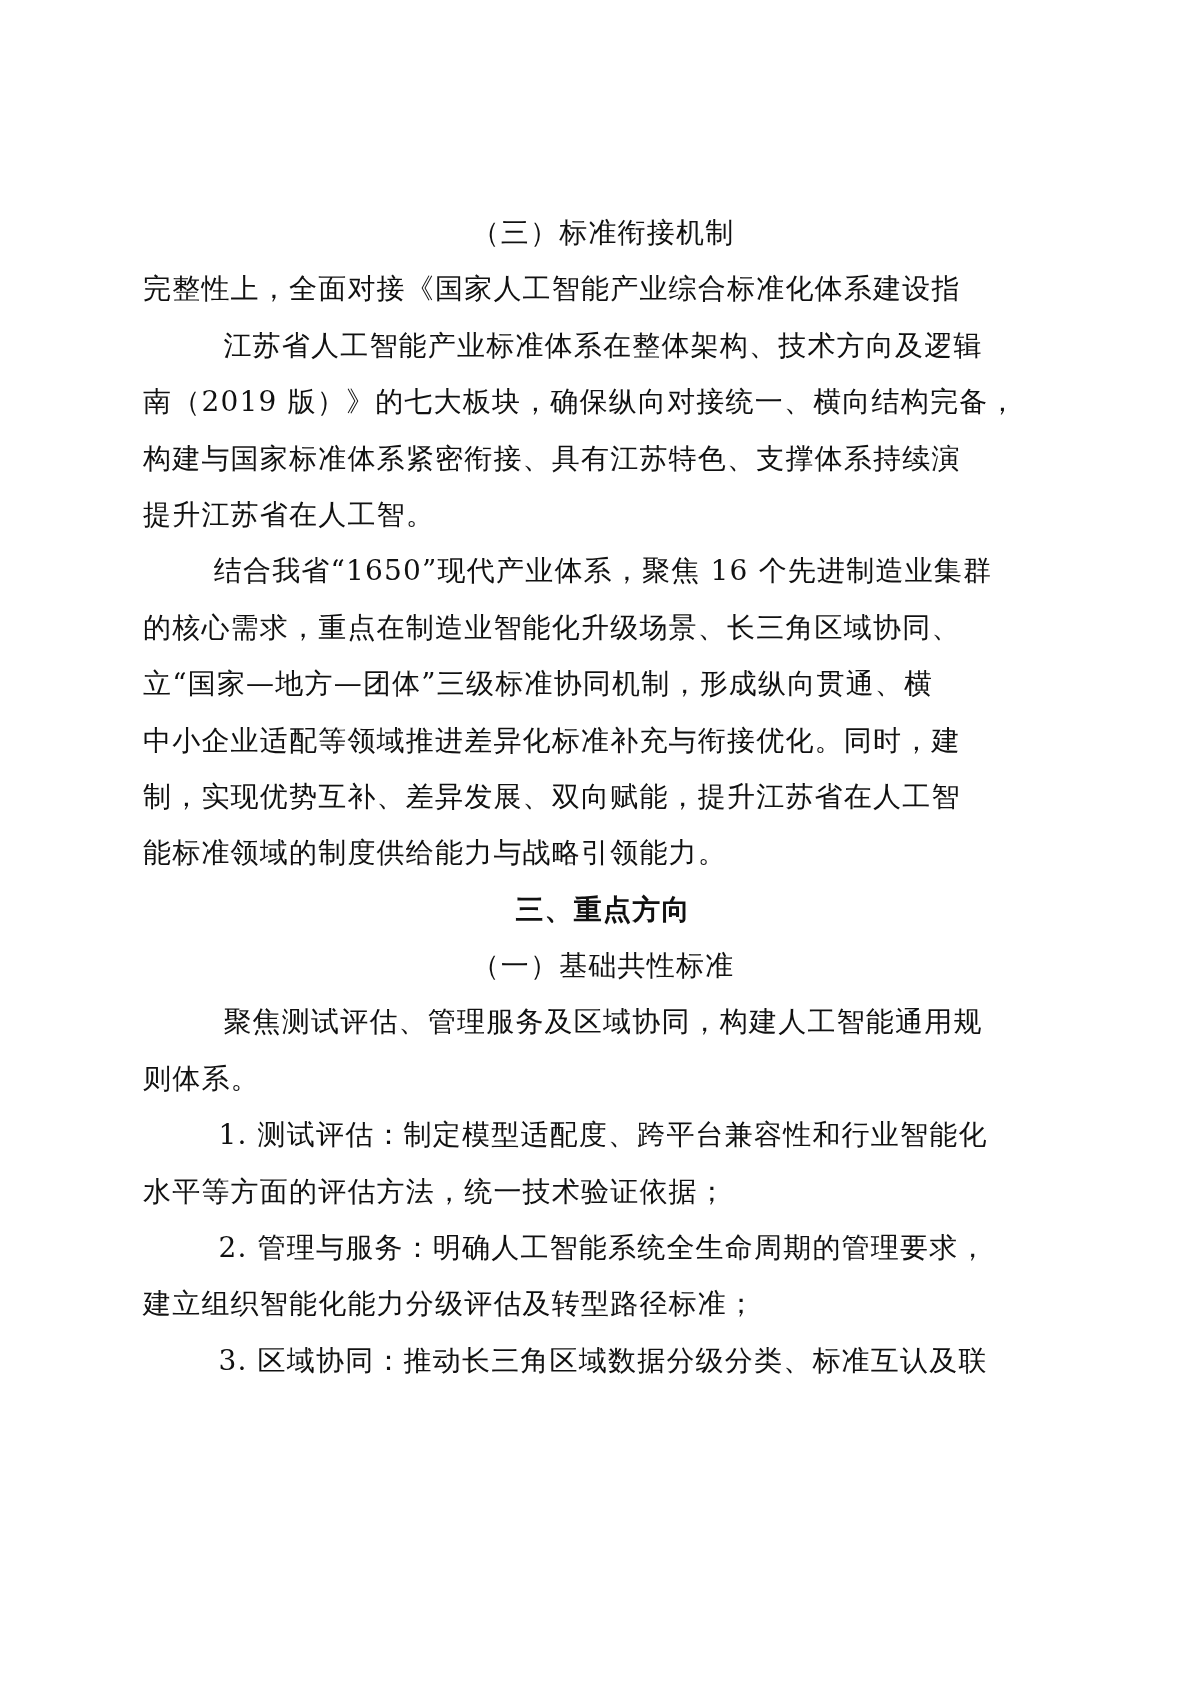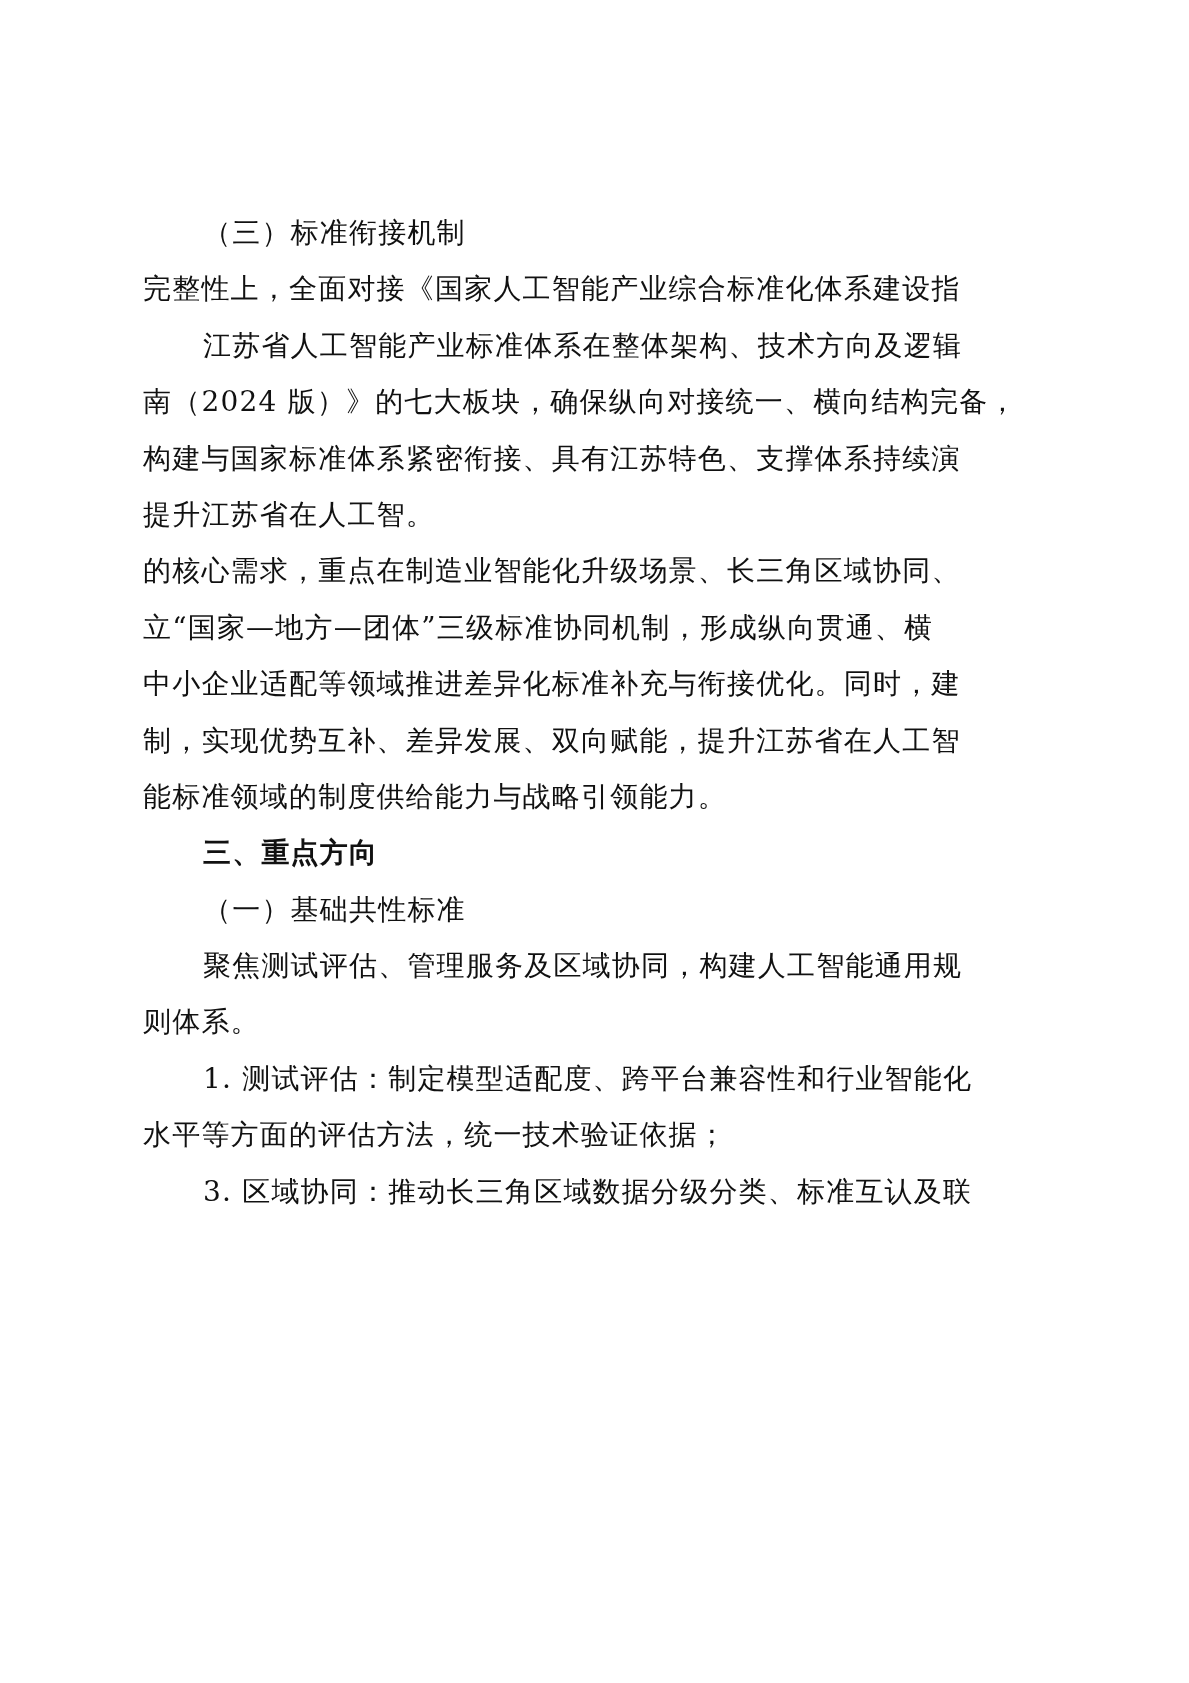--- a/index.html
+++ b/index.html
@@ -1,56 +1,61 @@
 <!DOCTYPE html>
 <html><head>
 <meta charset="utf-8">
 <style>
   html, body { margin: 0; padding: 0; background: #ffffff; }
   body { width: 1189px; height: 1683px; position: relative; overflow: hidden;
          font-family: "DejaVu Serif", "Liberation Serif", serif; color: #111111; }
   .page { position: absolute; left: 143px; top: 205px; width: 860px; }
   .line { height: 56.4px; line-height: 56.4px; font-size: 28px; white-space: nowrap;
           letter-spacing: 1.2px; }
-  .indent { padding-left: 60px; }
+  .indent { padding-left: 60px; text-align: center; }
   .h1 { font-family: Liberation Serif, serif; font-weight: bold; }
   .h2 { font-family: "DejaVu Sans", "Liberation Sans", sans-serif; font-weight: normal; }
 </style>
 </head>
 <body>
 
 <div class="page">
   <div class="line indent h2">（三）标准衔接机制</div>
 
   <div>
     <div class="line">完整性上，全面对接《国家人工智能产业综合标准化体系建设指</div>
     <div class="line indent">江苏省人工智能产业标准体系在整体架构、技术方向及逻辑</div>
-    <div class="line">南（2024 版）》的七大板块，确保纵向对接统一、横向结构完备，</div>
+    <div class="line">南（2019 版）》的七大板块，确保纵向对接统一、横向结构完备，</div>
     <div class="line">构建与国家标准体系紧密衔接、具有江苏特色、支撑体系持续演</div>
     <div class="line">提升江苏省在人工智。</div>
   </div>
 
   <div>
+    <div class="line indent">结合我省“1650”现代产业体系，聚焦 16 个先进制造业集群</div>
     <div class="line">的核心需求，重点在制造业智能化升级场景、长三角区域协同、</div>
     <div class="line">立“国家—地方—团体”三级标准协同机制，形成纵向贯通、横</div>
     <div class="line">中小企业适配等领域推进差异化标准补充与衔接优化。同时，建</div>
     <div class="line">制，实现优势互补、差异发展、双向赋能，提升江苏省在人工智</div>
     <div class="line">能标准领域的制度供给能力与战略引领能力。</div>
   </div>
 
   <div class="line indent h1">三、重点方向</div>
   <div class="line indent h2">（一）基础共性标准</div>
 
   <div>
     <div class="line indent">聚焦测试评估、管理服务及区域协同，构建人工智能通用规</div>
     <div class="line">则体系。</div>
   </div>
 
   <div>
     <div class="line indent">1. 测试评估：制定模型适配度、跨平台兼容性和行业智能化</div>
     <div class="line">水平等方面的评估方法，统一技术验证依据；</div>
   </div>
 
+  <div>
+    <div class="line indent">2. 管理与服务：明确人工智能系统全生命周期的管理要求，</div>
+    <div class="line">建立组织智能化能力分级评估及转型路径标准；</div>
+  </div>
 
   <div>
     <div class="line indent">3. 区域协同：推动长三角区域数据分级分类、标准互认及联</div>
   </div>
 </div>
 
 </body></html>

